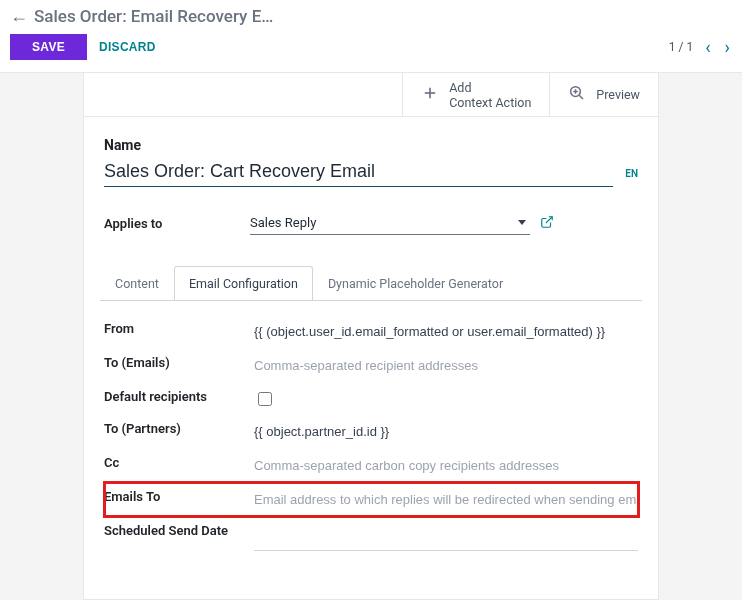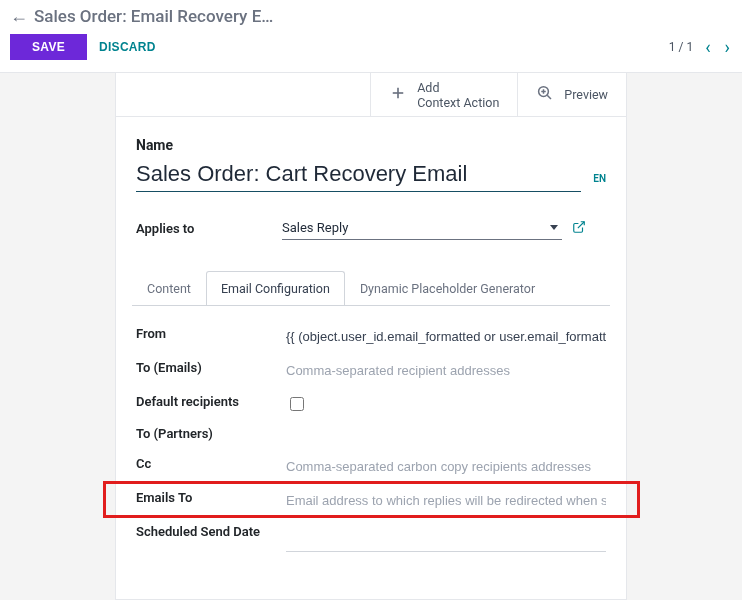--- a/index.html
+++ b/index.html
@@ -15,35 +15,35 @@
   .action-bar { display: flex; align-items: center; padding: 4px 10px 12px 10px; }
   .btn-save { background: #6d28d9; color: #fff; border: none; padding: 6px 22px; font-weight: 600; font-size: 12px; letter-spacing: .3px; cursor: pointer; }
   .btn-discard { background: transparent; border: none; color: #00838f; font-weight: 600; font-size: 12px; padding: 6px 12px; cursor: pointer; letter-spacing: .3px; }
   .pager { margin-left: auto; display: flex; align-items: center; gap: 10px; color: #6b7280; }
   .pager .count { font-size: 12px; color: #4b5563; }
   .pager .nav-icn { font-size: 18px; color: #00838f; cursor: pointer; line-height: 1; padding: 0 2px; }
   .divider { height: 1px; background: #e5e7eb; width: 100%; }
 
   
   .main-wrap { background: #f4f4f4; padding: 0; height: calc(613px - 86px); overflow: hidden; }
-  .sheet { background: #fff; margin: 0 auto; width: 512px; border: 1px solid #e5e7eb; border-top: none; min-height: 100%; }
+  .sheet { background: #fff; margin: 0 auto; width: 576px; border: 1px solid #e5e7eb; border-top: none; min-height: 100%; }
 
   .button-box { display: flex; border-bottom: 1px solid #e5e7eb; height: 44px; }
   .button-box .spacer { flex: 1; border-right: 1px solid #e5e7eb; }
   .stat-btn { display: flex; align-items: center; gap: 10px; padding: 0 18px; border-right: 1px solid #e5e7eb; cursor: pointer; color: #4b5563; background: #fff; }
   .stat-btn:last-child { border-right: none; }
   .stat-btn .icn { color: #6b7280; }
   .stat-btn .lbl { font-size: 12.5px; line-height: 1.2; }
 
   .form-body { padding: 20px 20px 0 20px; }
   .lbl-col { width: 146px; font-weight: 600; color: #212529; font-size: 13px; }
 
   .name-label { font-weight: 700; font-size: 14px; color: #212529; margin-bottom: 6px; }
   .name-row { display: flex; align-items: flex-end; gap: 12px; margin-bottom: 24px; }
-  .name-input { flex: 1; border: none; border-bottom: 1.5px solid #164e63; font-size: 22px; padding: 2px 0 4px 0; outline: none; color: #1f2937; }
+  .name-input { flex: 1; border: none; border-bottom: 1.5px solid #164e63; font-size: 18px; padding: 2px 0 4px 0; outline: none; color: #1f2937; }
   .lang-btn { color: #00838f; font-weight: 600; font-size: 10px; cursor: pointer; padding-bottom: 8px; }
 
   .applies-row { display: flex; align-items: center; margin-bottom: 30px; }
   .applies-select-wrap { flex: 1; display: flex; align-items: center; border-bottom: 1px solid #6b7280; padding: 4px 0; max-width: 280px; }
   .applies-select-wrap .sel-text { flex: 1; font-size: 13px; }
   .caret { border-left: 4px solid transparent; border-right: 4px solid transparent; border-top: 5px solid #374151; margin: 0 4px; cursor: pointer; }
   .ext-link { color: #00838f; margin-left: 10px; cursor: pointer; font-size: 14px; }
 
   
   .tabs { display: flex; border-bottom: 1px solid #d1d5db; margin: 0 -4px; overflow-x: hidden; white-space: nowrap; }
@@ -152,20 +152,21 @@
             <div class="fval"><input type="text" placeholder="Comma-separated recipient addresses" style=""></div>
           </div>
 
           <div class="frow">
             <div class="flabel">Default recipients</div>
             <div class="fval"><input type="checkbox" style=""></div>
           </div>
 
           <div class="frow">
             <div class="flabel">To (Partners)</div>
+            <div class="fval"><input type="text" value="{{ object.partner_id.id }}" style=""></div>
           </div>
 
           <div class="frow">
             <div class="flabel">Cc</div>
             <div class="fval"><input type="text" placeholder="Comma-separated carbon copy recipients addresses" style=""></div>
           </div>
 
           <div class="frow">
             <div class="flabel">Emails To</div>
             <div class="fval"><input type="text" placeholder="Email address to which replies will be redirected when sending emails" style=""></div>

